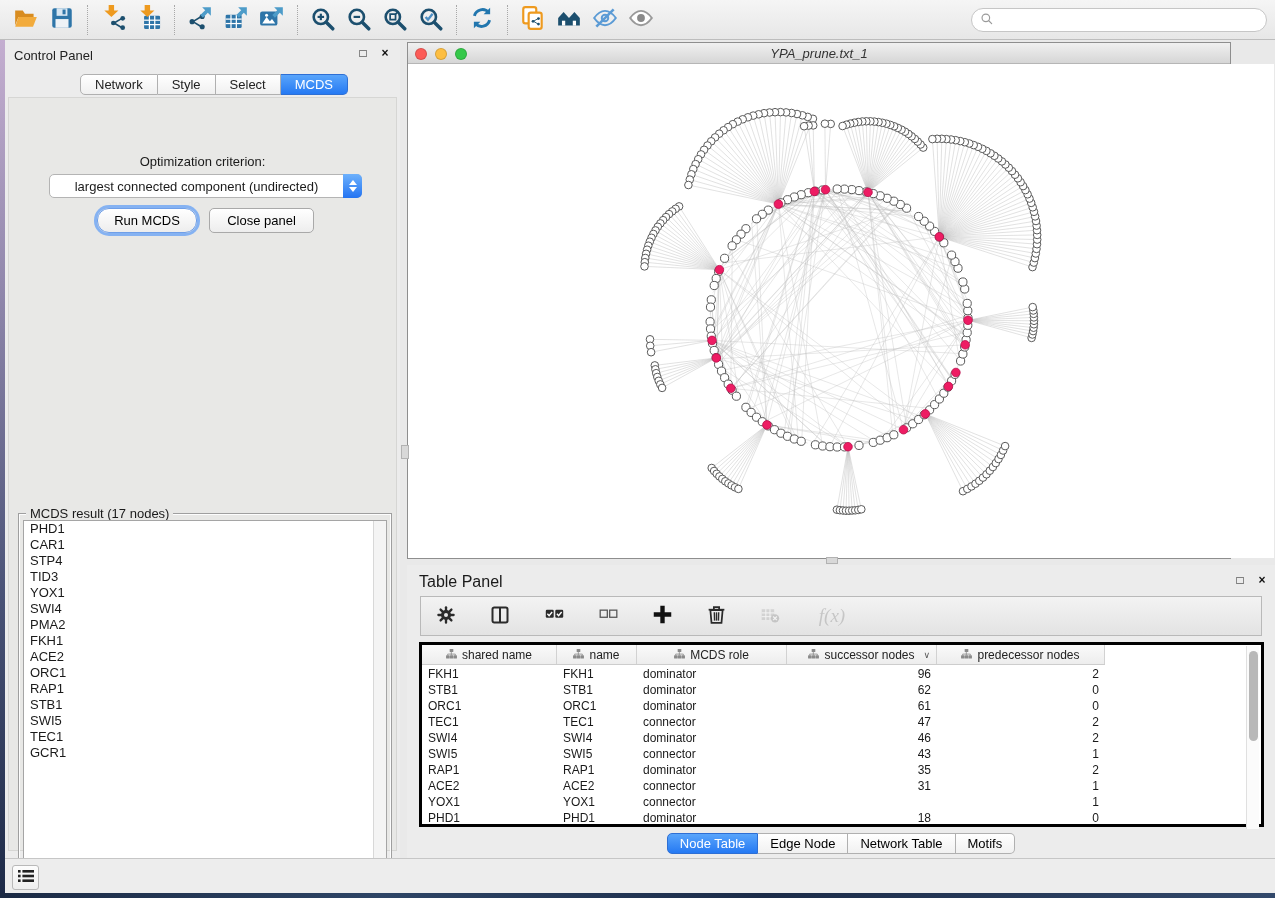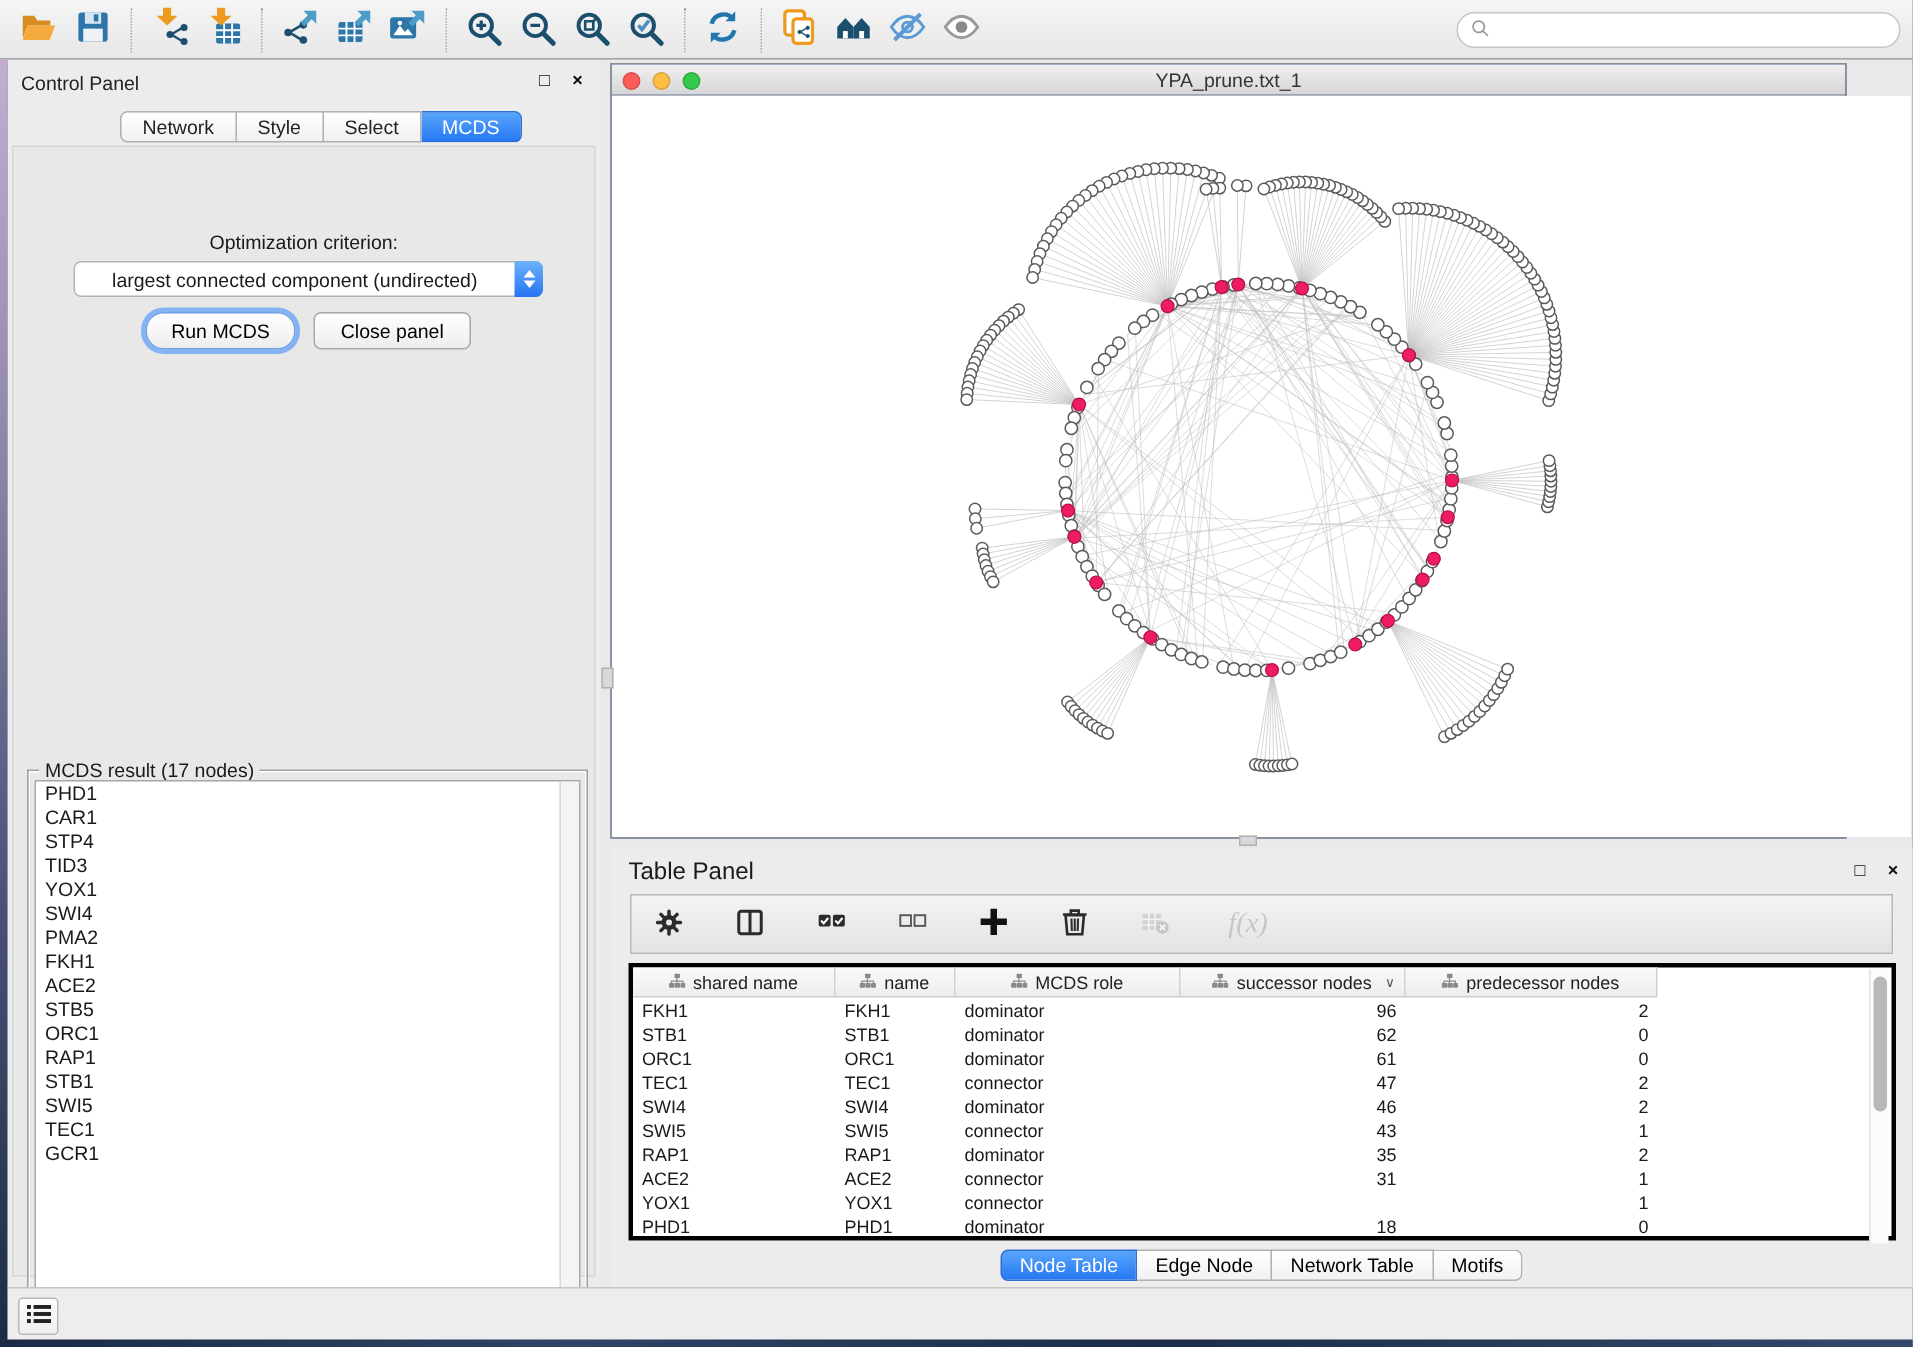--- a/index.html
+++ b/index.html
@@ -57,21 +57,21 @@
     border:1px solid #9f9f9f; box-shadow:inset 0 0 0 1px #fdfdfd; }
   .group-title { position:absolute; left:8px; top:0; background:#e8e8e6; padding:0 4px; font-size:13px; }
   .mcds-list { position:absolute; left:5px; top:14px; width:364px; height:356px; background:#fff;
     border:1px solid #a5a5a5; overflow:hidden; }
   .mcds-scroll { position:absolute; right:0; top:0; width:13px; height:100%; background:#f4f4f4; border-left:1px solid #d8d8d8; }
   .mcds-item { padding:0 6px; height:16px; line-height:16px; font-size:13px; }
 
   
   .desktop { position:absolute; left:400px; top:40px; width:875px; height:818px; background:#e9e9e9; }
   .net-window { position:absolute; left:7px; top:2px; width:824px; height:517px;
-    border:1px solid #8e8e8e; background:#1d4ed8; }
+    border:1px solid #8e8e8e; background:#737373;font-style:italic; }
   .net-titlebar { position:absolute; left:0; top:0; width:100%; height:21px;
     background:linear-gradient(#f0f0f0,#d6d6d6); border-bottom:1px solid #b6b6b6; }
   .traffic { position:absolute; left:7px; top:5px; display:flex; gap:8px; }
   .light { width:12px; height:12px; border-radius:50%; border:1px solid rgba(0,0,0,.15); padding:0; cursor:pointer; }
   .net-title { position:absolute; width:100%; text-align:center; top:3px; font-size:13px; color:#333; }
   .net-canvas { position:absolute; left:0; top:21px; width:866px; height:494px; background:#fff; }
   .v-split-handle { position:absolute; left:-7px; top:402px; width:8px; height:14px;
     background:#d8d8d8; border:1px solid #b2b2b2; }
   .h-split-handle { position:absolute; left:426px; top:511px; width:12px; height:7px;
     background:#d8d8d8; border:1px solid #b2b2b2; }
@@ -326,21 +326,20 @@
           <div class="mcds-scroll"></div>
         <div class="mcds-item">PHD1</div>
             <div class="mcds-item">CAR1</div>
             <div class="mcds-item">STP4</div>
             <div class="mcds-item">TID3</div>
             <div class="mcds-item">YOX1</div>
             <div class="mcds-item">SWI4</div>
             <div class="mcds-item">PMA2</div>
             <div class="mcds-item">FKH1</div>
             <div class="mcds-item">ACE2</div>
-            <div class="mcds-item">STB5</div>
             <div class="mcds-item">ORC1</div>
             <div class="mcds-item">RAP1</div>
             <div class="mcds-item">STB1</div>
             <div class="mcds-item">SWI5</div>
             <div class="mcds-item">TEC1</div>
             <div class="mcds-item">GCR1</div>
           </div>
       </div>
     </div>
   </div>

